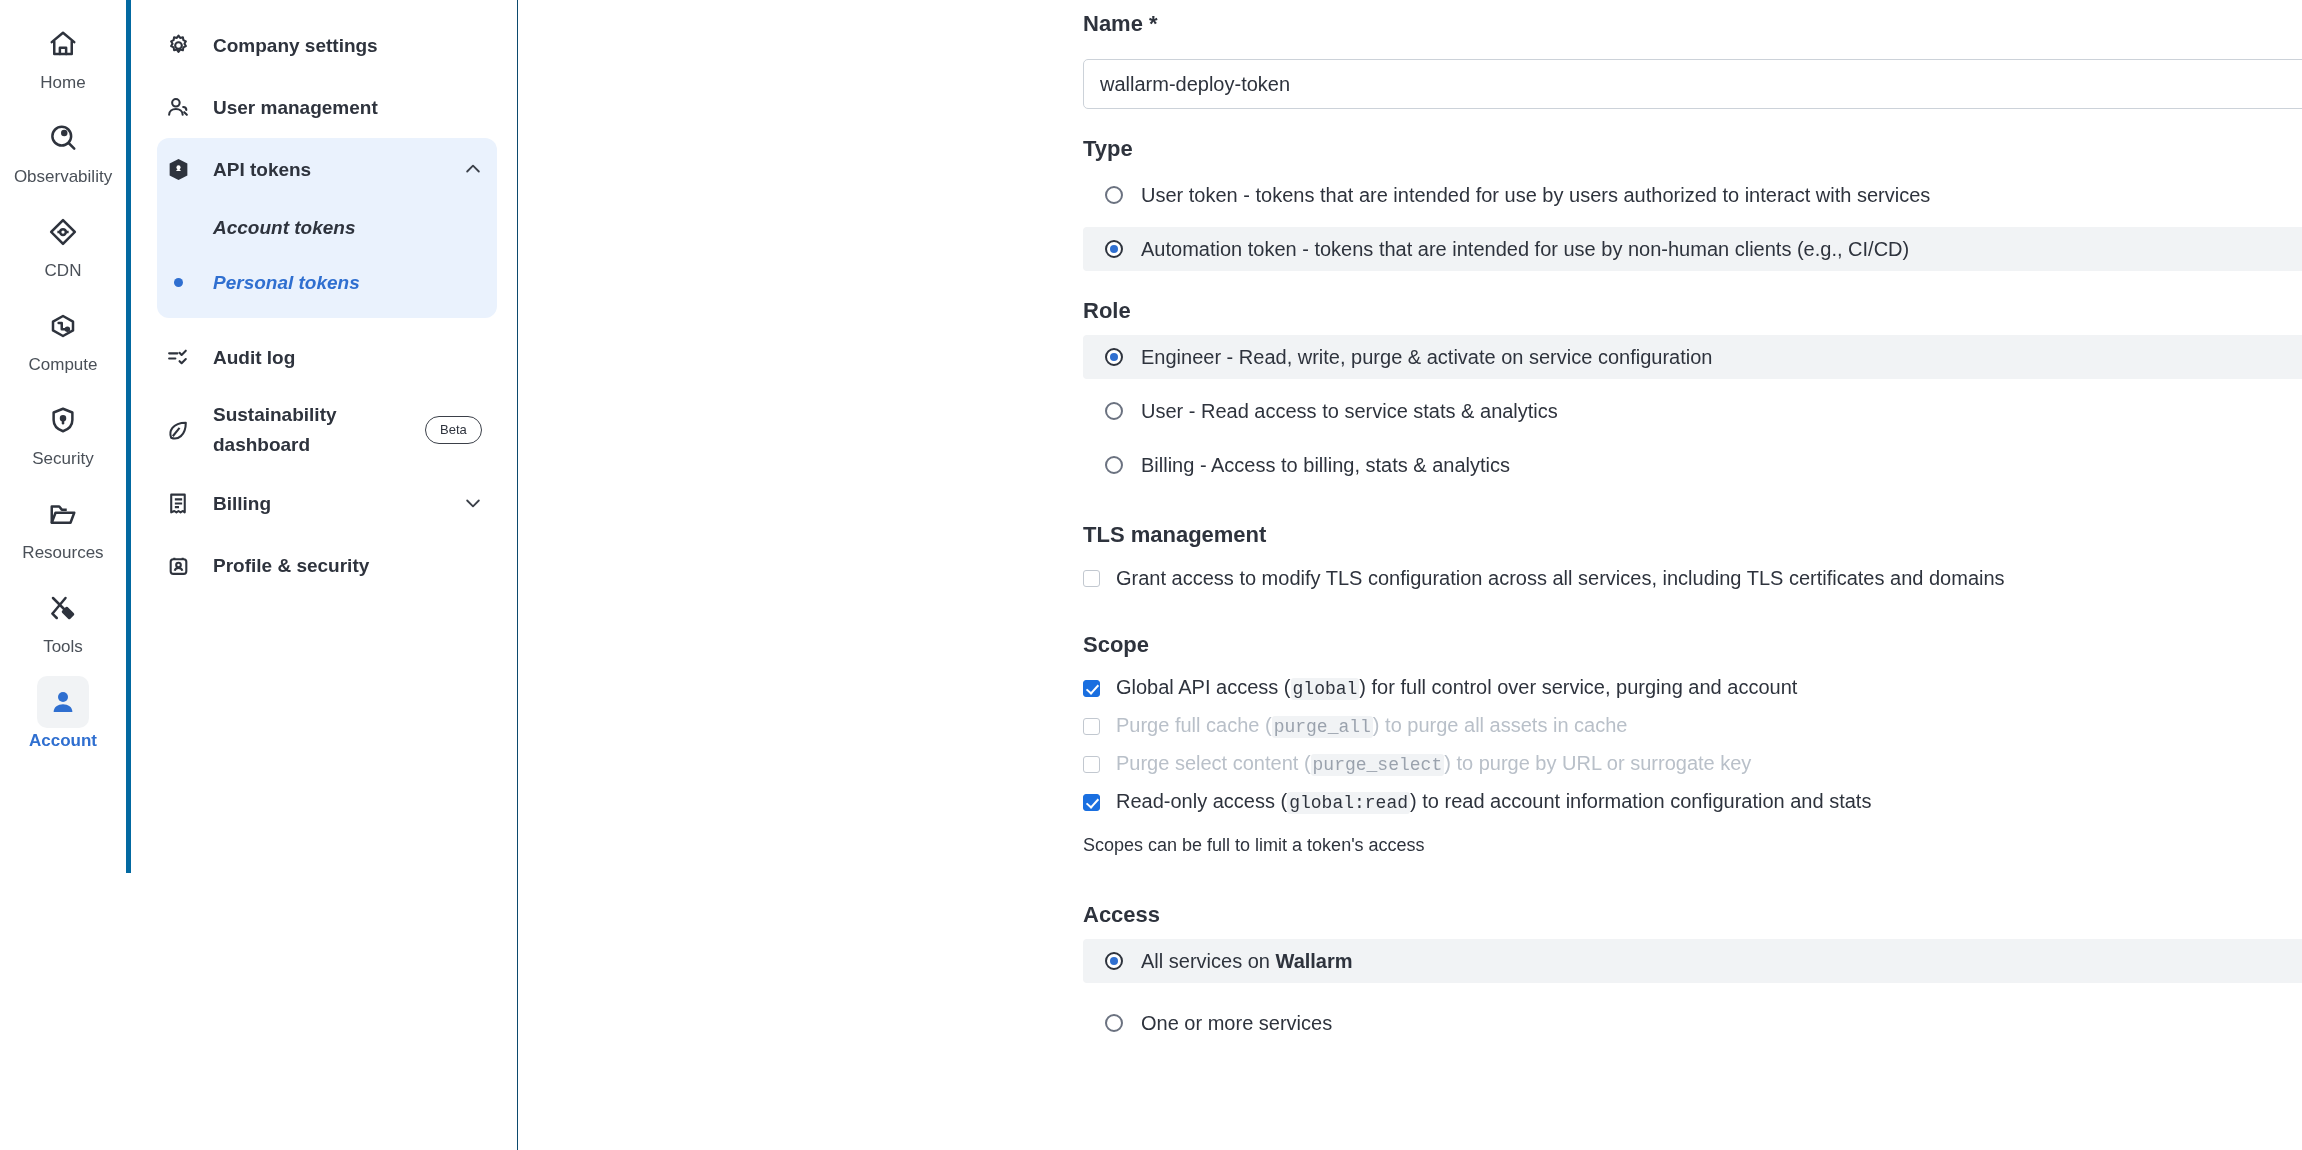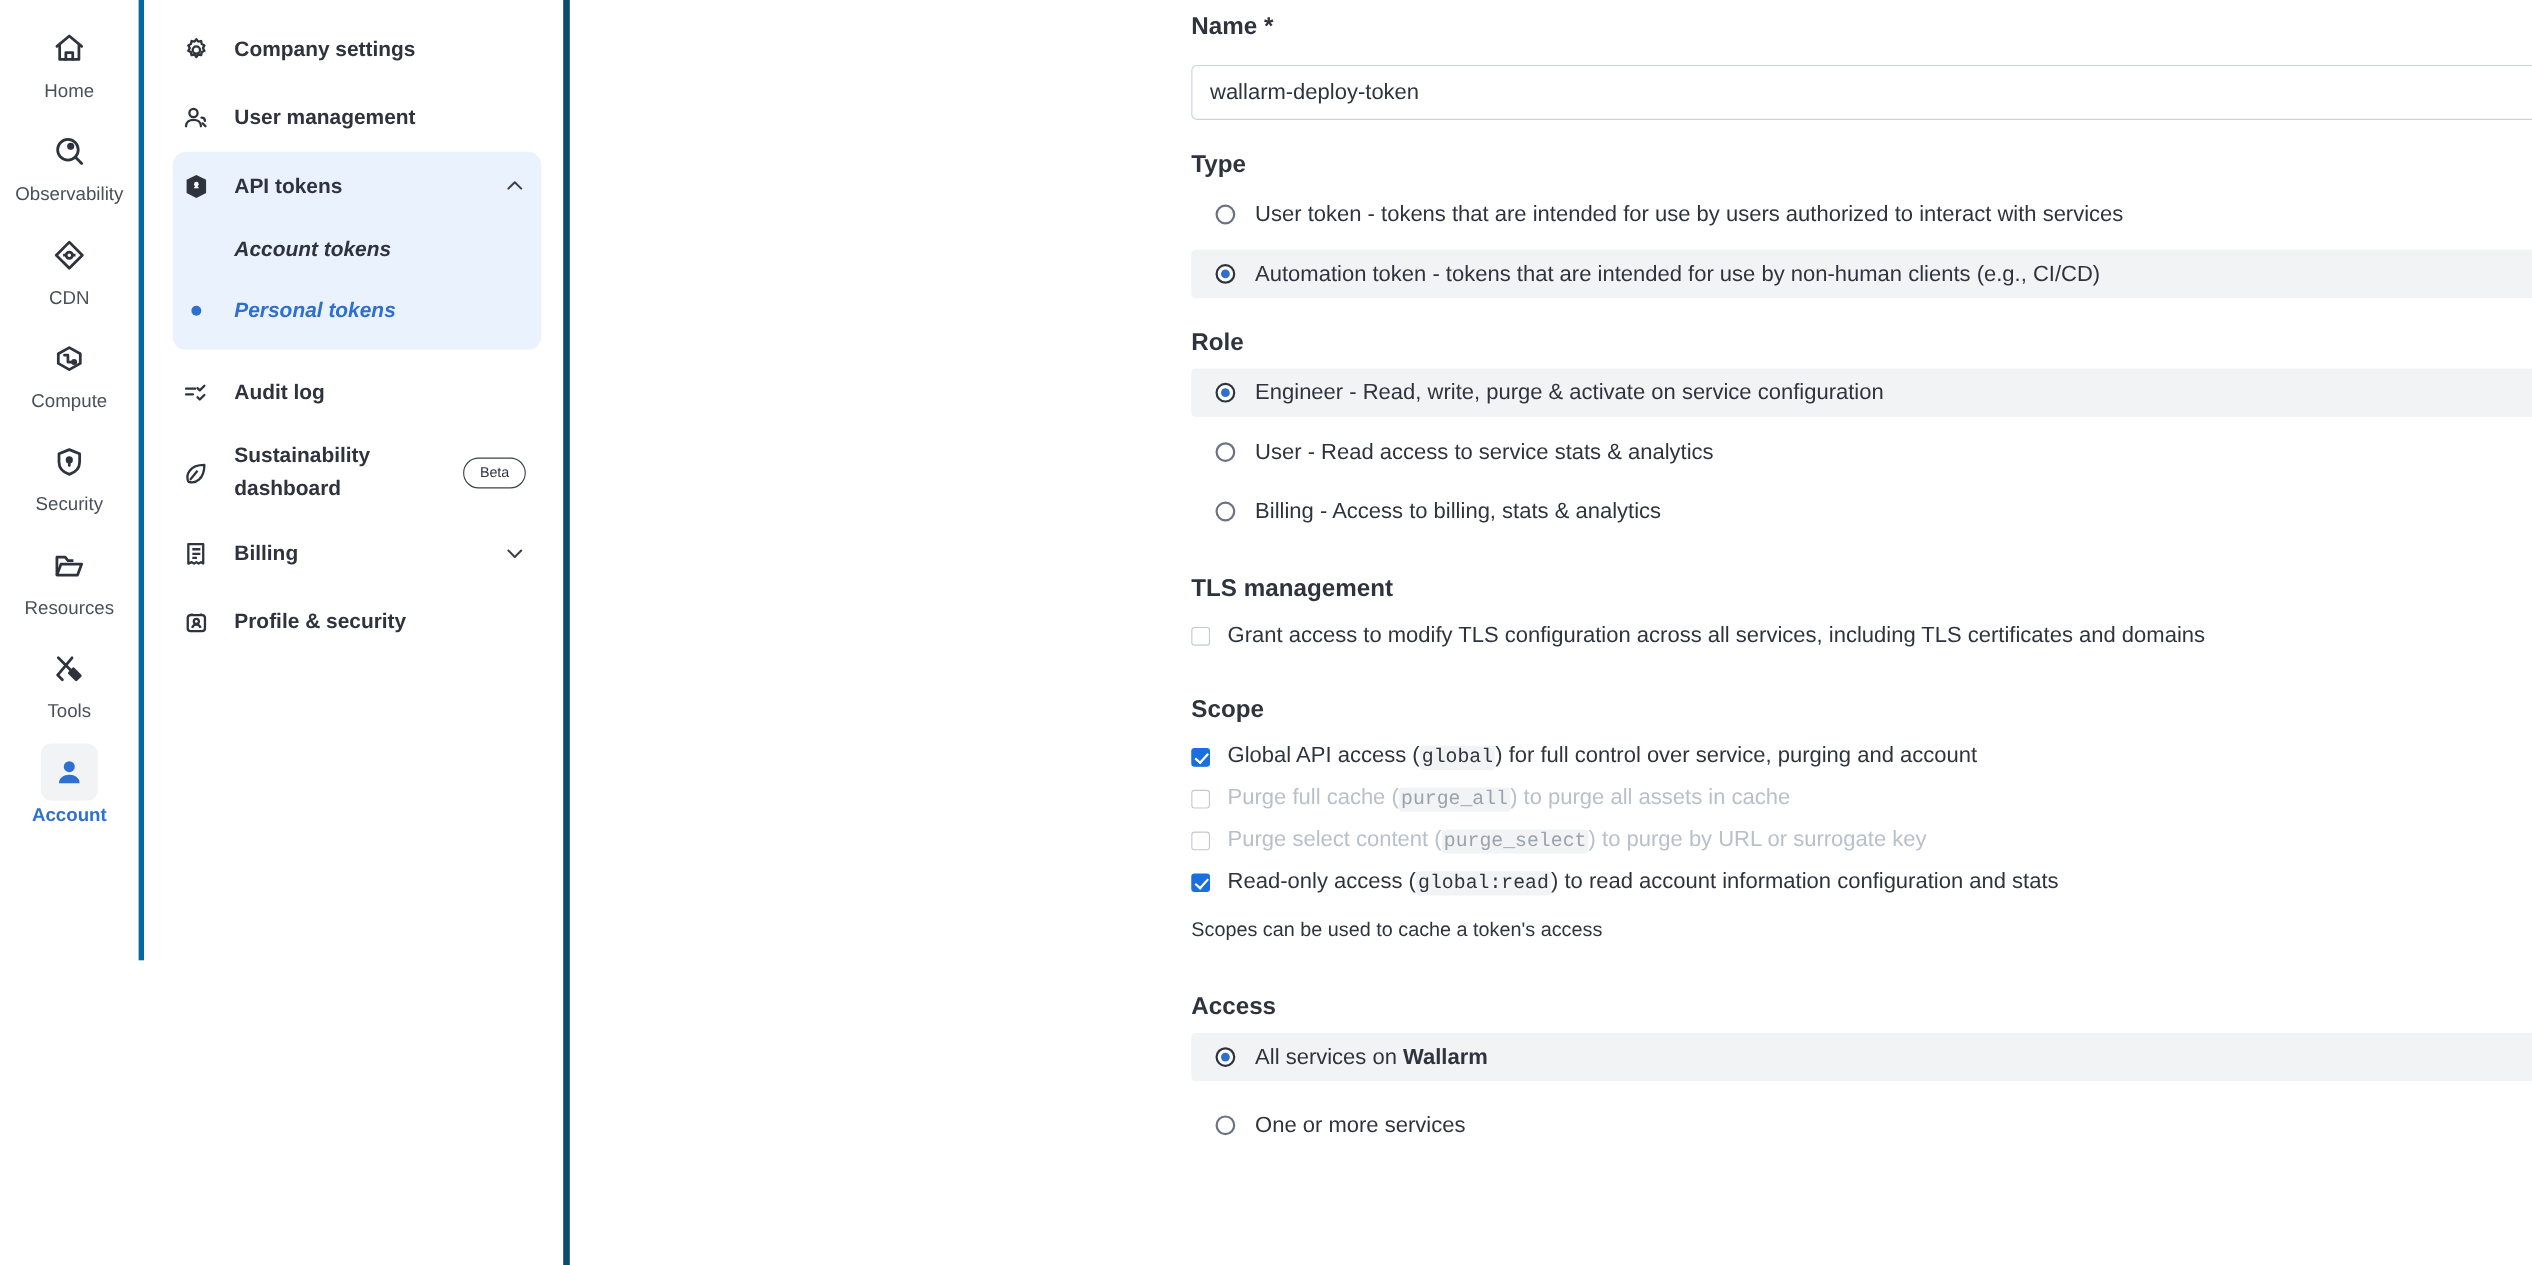--- a/index.html
+++ b/index.html
@@ -39,21 +39,21 @@
     font-size: 17px; line-height: 22px;
     color: #4a5058; margin-top: 2px;
     text-align: center; white-space: nowrap;
   }
   .rail-item.active .rail-label { color: #2f6fd0; font-weight: 700; text-align: right; }
   .rail-iconbox svg { display: block; }
 
   
   .sidebar {
     width: 387px; height: 1150px;
-    border-right: 6px solid #0c4a6e;
+    border-right: 1px solid #0c4a6e;
     background: #ffffff;
     padding: 14px 20px 0 26px;
     flex: 0 0 387px;
     overflow: hidden;
   }
   .nav-row {
     display: flex; align-items: center;
     gap: 22px;
     height: 62px;
     padding: 0 14px 0 8px;
@@ -434,21 +434,21 @@
       <div class="checkrow dim">
         <span class="cbox"></span>
         <span class="cb-text"><span>Purge select content (</span><code>purge_select</code><span>) to purge by URL or surrogate key</span></span>
       </div>
 
       <div class="checkrow">
         <span class="cbox on"></span>
         <span class="cb-text"><span>Read-only access (</span><code>global:read</code><span>) to read account information configuration and stats</span></span>
       </div>
 
-      <div class="helptext">Scopes can be used to cache a token's access</div>
+      <div class="helptext">Scopes can be full to limit a token's access</div>
 
       <div class="sp-44"></div>
       <div class="section-title">Access</div>
       <div class="sp-10"></div>
 
       <div class="optrow selected">
         <span class="radio on"></span>
         <span class="opt-text"><span>All services on </span><b>Wallarm</b></span>
       </div>
       <div class="sp-18"></div>

